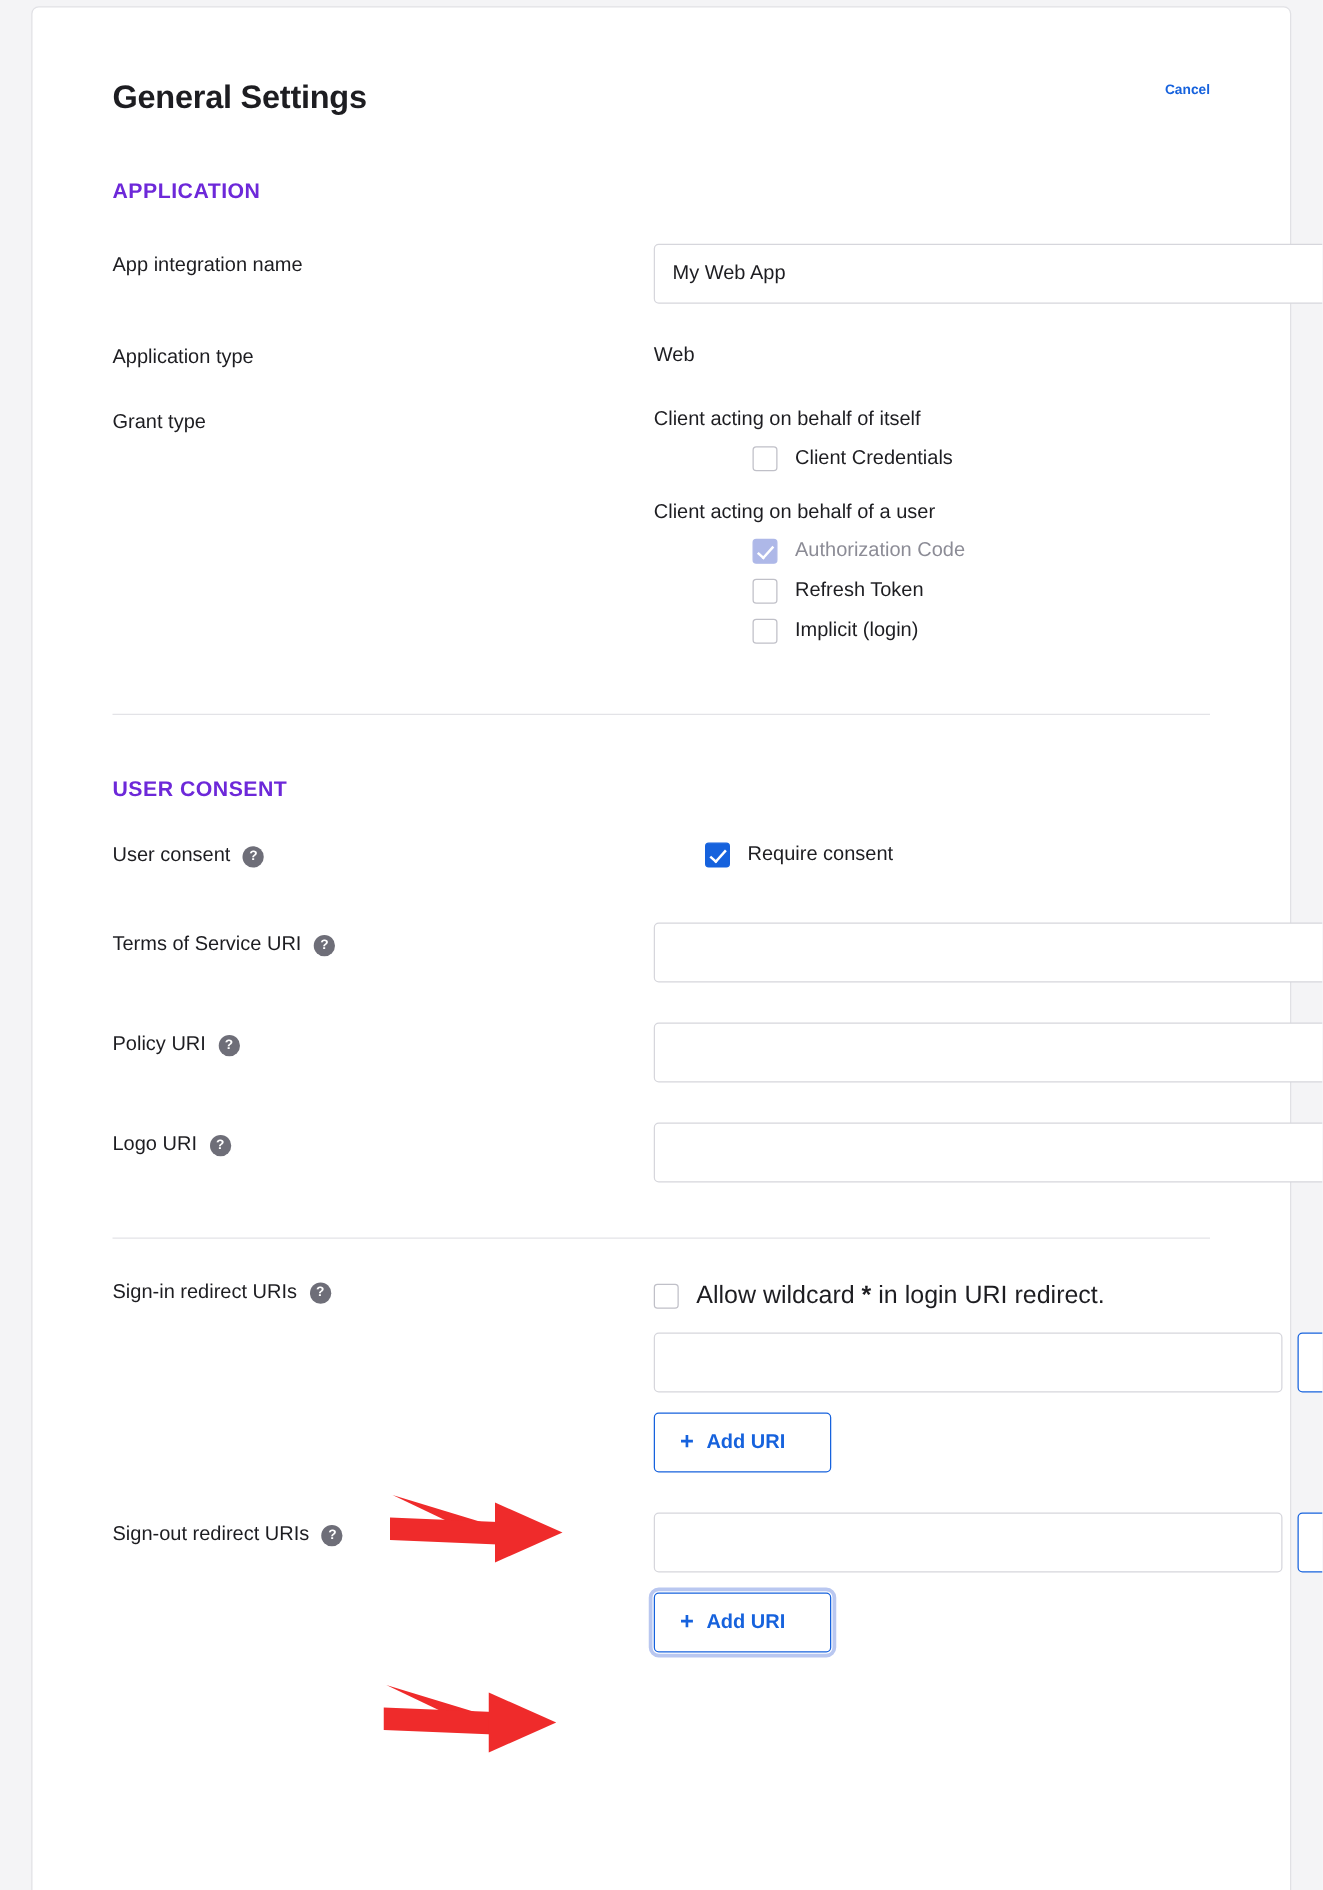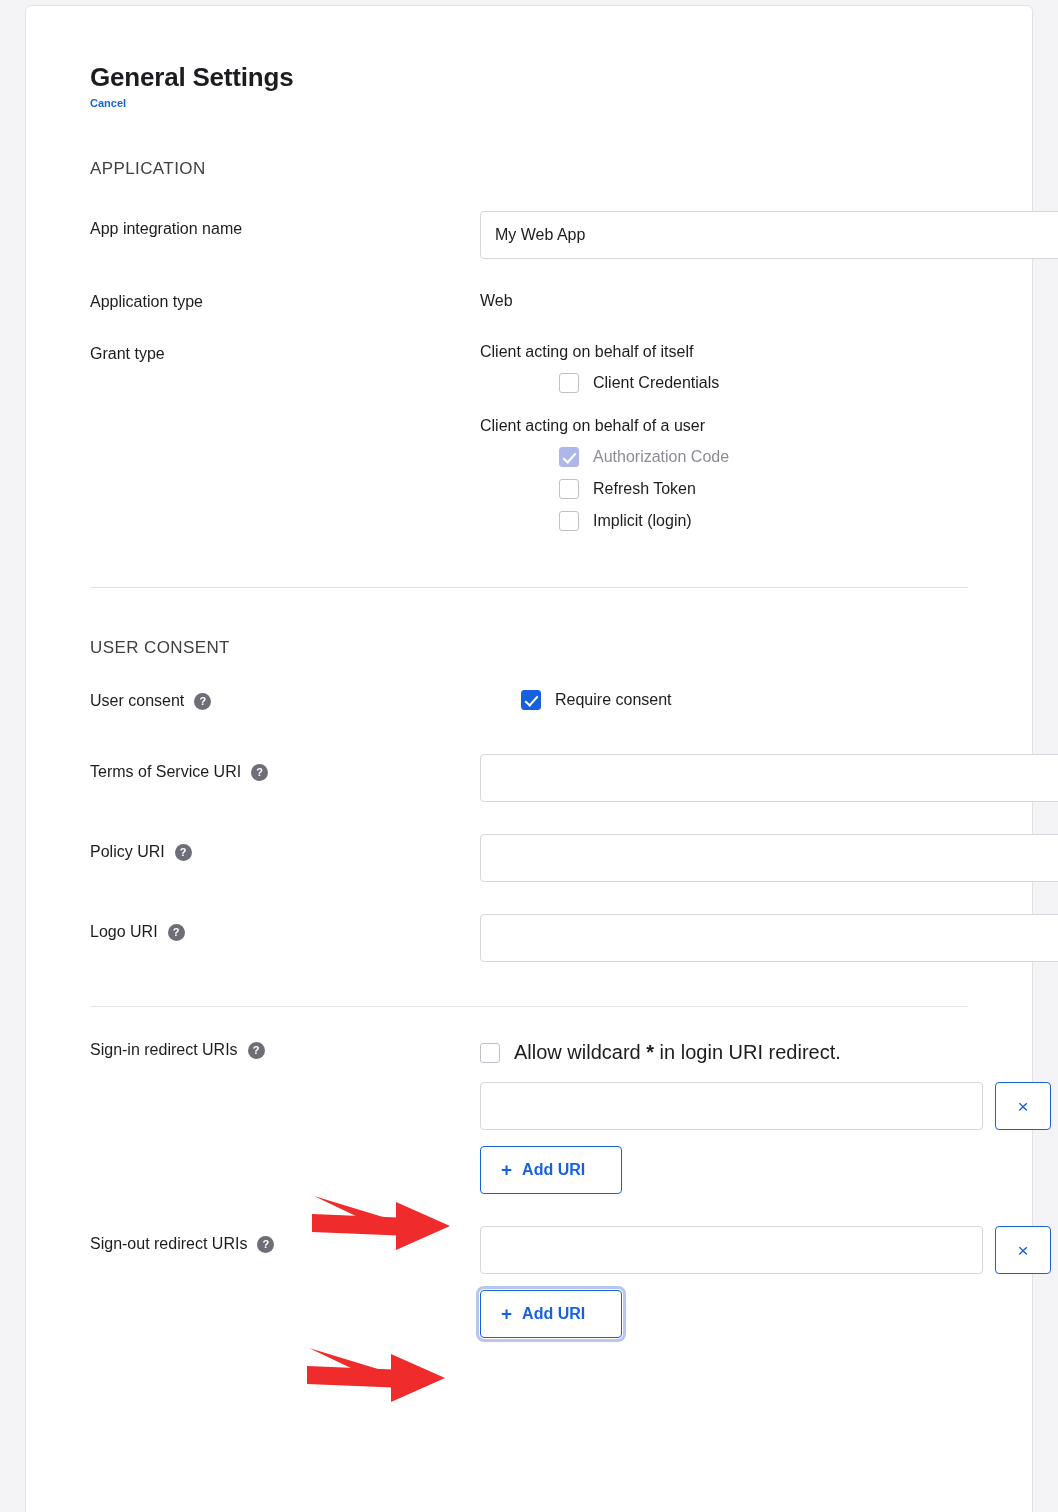--- a/index.html
+++ b/index.html
@@ -29,52 +29,52 @@
   }
   .card-inner {
     padding: 56px 64px 40px 64px;
   }
 
   
   .header-row {
     display: flex;
     align-items: flex-start;
     justify-content: space-between;
-    flex-direction: column;
   }
   .page-title {
     font-size: 26px;
     font-weight: bold;
     color: #1d1d21;
     letter-spacing: -0.2px;
     margin: 0;
   }
   .cancel-link {
     font-size: 11px;
     font-weight: bold;
     color: #1662dd;
     cursor: pointer;
     text-decoration: none;
     padding-top: 4px;
   }
 
   
   .section-title {
     font-size: 17px;
-    font-weight: normal;
-    color: #404040;
+    font-weight: bold;
+    color: #6d28d9;
     letter-spacing: 0.4px;
     margin: 50px 0 0 0;
   }
 
   
   .form-row {
     display: flex;
     align-items: flex-start;
     margin-top: 32px;
+    gap: 43px;
   }
   .form-label {
     width: 390px;
     flex: 0 0 390px;
     font-size: 16px;
     color: #1d1d21;
     padding-top: 9px;
     display: flex;
     align-items: center;
     gap: 10px;

